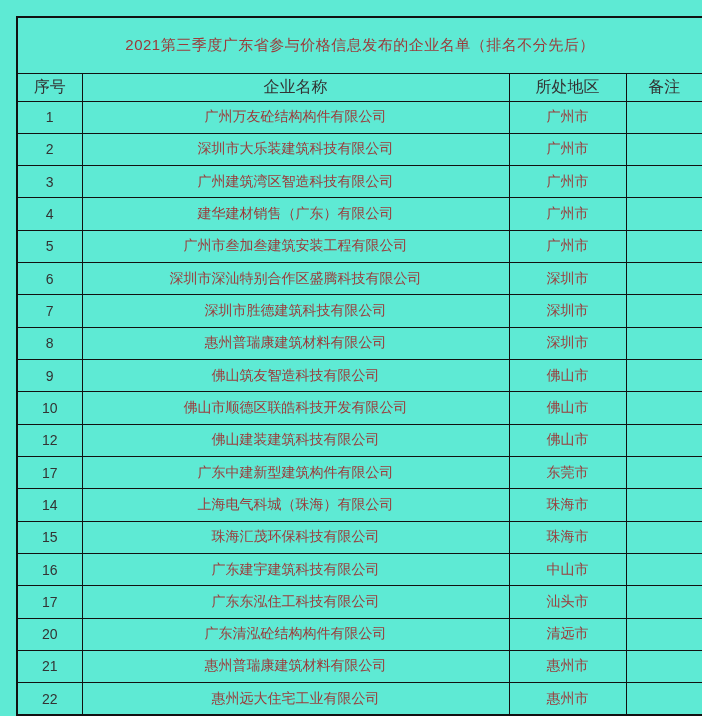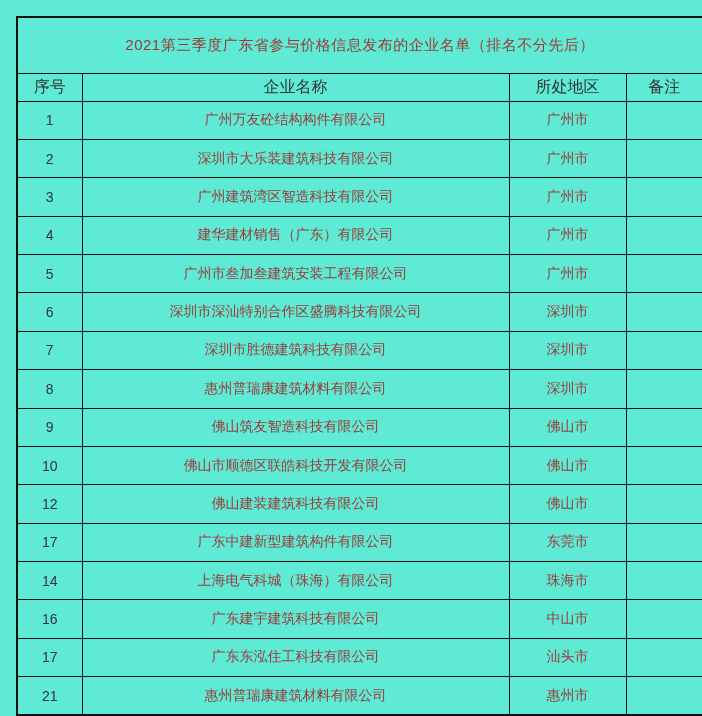--- a/index.html
+++ b/index.html
@@ -142,32 +142,50 @@
           <td class="red">东莞市</td>
           <td></td>
         </tr>
         <tr>
           <td>14</td>
           <td class="red">上海电气科城（珠海）有限公司</td>
           <td class="red">珠海市</td>
           <td></td>
         </tr>
         <tr>
+          <td>15</td>
+          <td class="red">珠海汇茂环保科技有限公司</td>
+          <td class="red">珠海市</td>
+          <td></td>
+        </tr>
+        <tr>
           <td>16</td>
           <td class="red">广东建宇建筑科技有限公司</td>
           <td class="red">中山市</td>
           <td></td>
         </tr>
         <tr>
           <td>17</td>
           <td class="red">广东东泓住工科技有限公司</td>
           <td class="red">汕头市</td>
           <td></td>
         </tr>
         <tr>
+          <td>20</td>
+          <td class="red">广东清泓砼结构构件有限公司</td>
+          <td class="red">清远市</td>
+          <td></td>
+        </tr>
+        <tr>
           <td>21</td>
           <td class="red">惠州普瑞康建筑材料有限公司</td>
+          <td class="red">惠州市</td>
+          <td></td>
+        </tr>
+        <tr>
+          <td>22</td>
+          <td class="red">惠州远大住宅工业有限公司</td>
           <td class="red">惠州市</td>
           <td></td>
         </tr>
       </tbody>
   </table>
 </div>
 
 </body></html>

